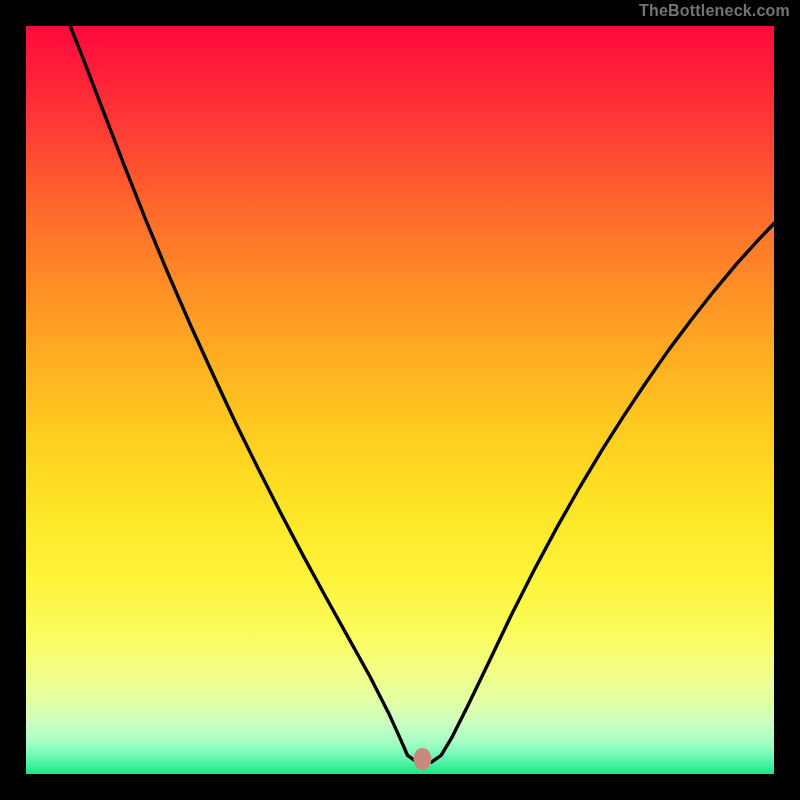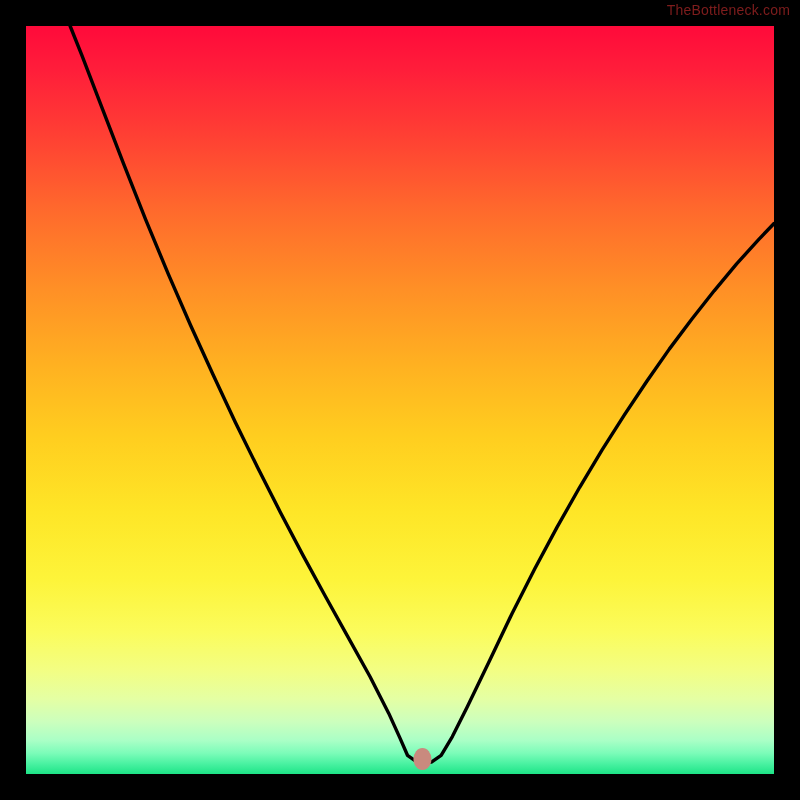--- a/index.html
+++ b/index.html
@@ -16,23 +16,23 @@
     height: 800px;
   }
   svg {
     display: block;
   }
   .watermark {
     position: absolute;
     top: 2px;
     right: 10px;
     font-family: Arial, Helvetica, sans-serif;
-    font-size: 14px;
-    color: #7f1d1d;
-    font-weight: 400;
+    font-size: 16px;
+    color: #737373;
+    font-weight: 700;
     letter-spacing: 0.2px;
   }
 </style>
 </head>
 <body>
 <div class="container">
 
 <svg id="chart-svg" width="800" height="800" viewBox="0 0 800 800">
   <defs>
     <linearGradient id="bg-grad" x1="0" y1="0" x2="0" y2="1">

